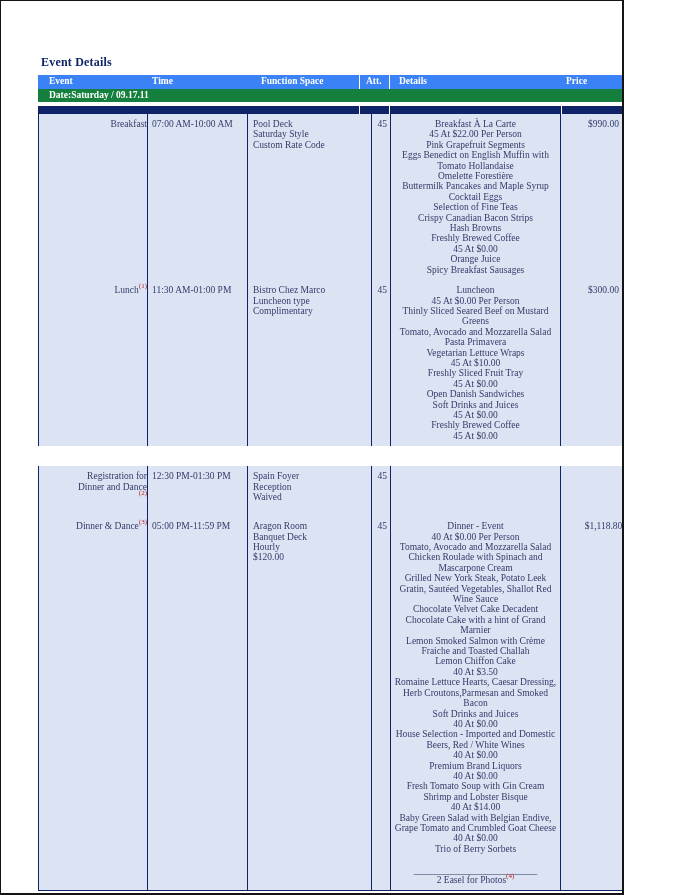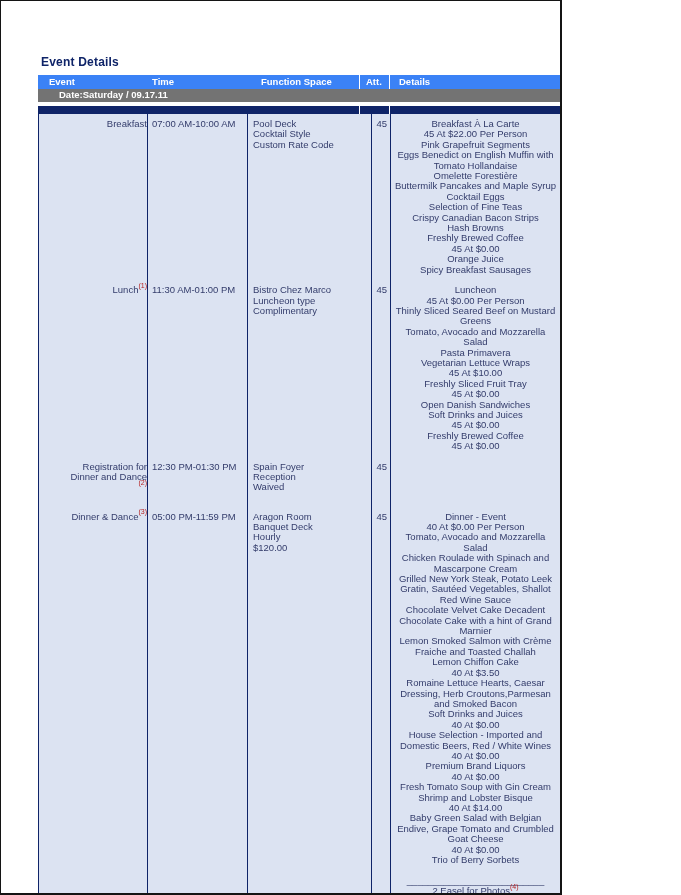--- a/index.html
+++ b/index.html
@@ -1,50 +1,50 @@
 <!DOCTYPE html>
 <html><head>
 <meta charset="utf-8">
 <style>
   html,body{margin:0;padding:0;background:#fff;}
   .page{
-    position:relative;width:562px;height:895px;box-sizing:border-box;
+    position:relative;width:624px;height:895px;box-sizing:border-box;
     background:#fff;border:1px solid #141414;border-right-width:2px;border-bottom-width:2px;
-    font-family:Liberation Sans, sans-serif;overflow:hidden;
+    font-family:Liberation Serif, serif;overflow:hidden;
   }
   .title{
     position:absolute;left:40px;top:54px;
     font-size:12px;font-weight:bold;color:#0f2468;letter-spacing:.2px;
   }
   .etable{position:absolute;left:37px;top:74px;width:609px;}
   .hdr{position:relative;height:14px;background:#3b82f6;color:#fff;font-size:9.5px;font-weight:bold;}
   .hdr .hl{position:absolute;top:1px;white-space:nowrap;}
   .hl0{left:11px}.hl1{left:114px}.hl2{left:223px}.hl3{left:328px}.hl4{left:361px}.hl5{left:528px}
   .vsep{position:absolute;top:0;bottom:0;width:1px;background:#fff;}
   .s1{left:321px}.s2{left:351px}.s3{left:523px}
-  .daterow{height:13px;line-height:12px;background:#737373;color:#fff;font-size:9.5px;font-weight:bold;padding-left:21px;box-sizing:border-box;}
+  .daterow{height:13px;line-height:12px;background:#15803d;color:#fff;font-size:9.5px;font-weight:bold;padding-left:11px;box-sizing:border-box;}
   .gap{height:4px;background:#fff;}
   .bar{position:relative;height:8px;background:#0f2468;}
   .tbody{border-bottom:1px solid #0f2468;}
   .trow{display:grid;grid-template-columns:110px 100px 124px 19px 170px 86px;}
   .c{
     box-sizing:border-box;background:#dce3f2;color:#333c6b;
     font-size:9.5px;line-height:10.4px;padding-top:5px;
     border-right:1px solid #0f2468;overflow:hidden;
   }
   .c:first-child{border-left:1px solid #0f2468;}
   .c-event{padding-left:18px;text-align:right;}
   .c-time{padding-left:4px;}
   .c-fs{padding-left:5px;}
   .c-att{text-align:right;padding-right:3px;}
   .c-details{text-align:center;padding-left:2px;padding-right:2px;padding-bottom:5px;}
   .c-price{text-align:center;}
   .row-breakfast .c{min-height:166px;}
   .row-lunch .c{min-height:164px;}
-  .row-registration .c{min-height:50px;}
+  .row-registration .c{min-height:50px;margin-top:20px;}
   sup.fn{color:#b51f1f;font-size:7px;line-height:0;position:relative;top:-1px;font-weight:normal;}
 </style>
 </head>
 <body>
 
 <div class="page">
   <div class="title">Event Details</div>
 
   <div class="etable">
 
@@ -70,21 +70,21 @@
     </div>
 
     <div class="tbody">
         <div class="trow row-breakfast">
           <div class="c c-event">
             <div>Breakfast</div>
           </div>
           <div class="c c-time">07:00 AM-10:00 AM</div>
           <div class="c c-fs">
             <div>Pool Deck</div>
-            <div>Cocktail Style</div>
+            <div>Saturday Style</div>
             <div>Custom Rate Code</div>
           </div>
           <div class="c c-att">45</div>
           <div class="c c-details">
             <div>Breakfast À La Carte</div>
             <div>45 At $22.00 Per Person</div>
             <div>Pink Grapefruit Segments</div>
             <div>Eggs Benedict on English Muffin with Tomato Hollandaise</div>
             <div>Omelette Forestière</div>
             <div>Buttermilk Pancakes and Maple Syrup</div>

